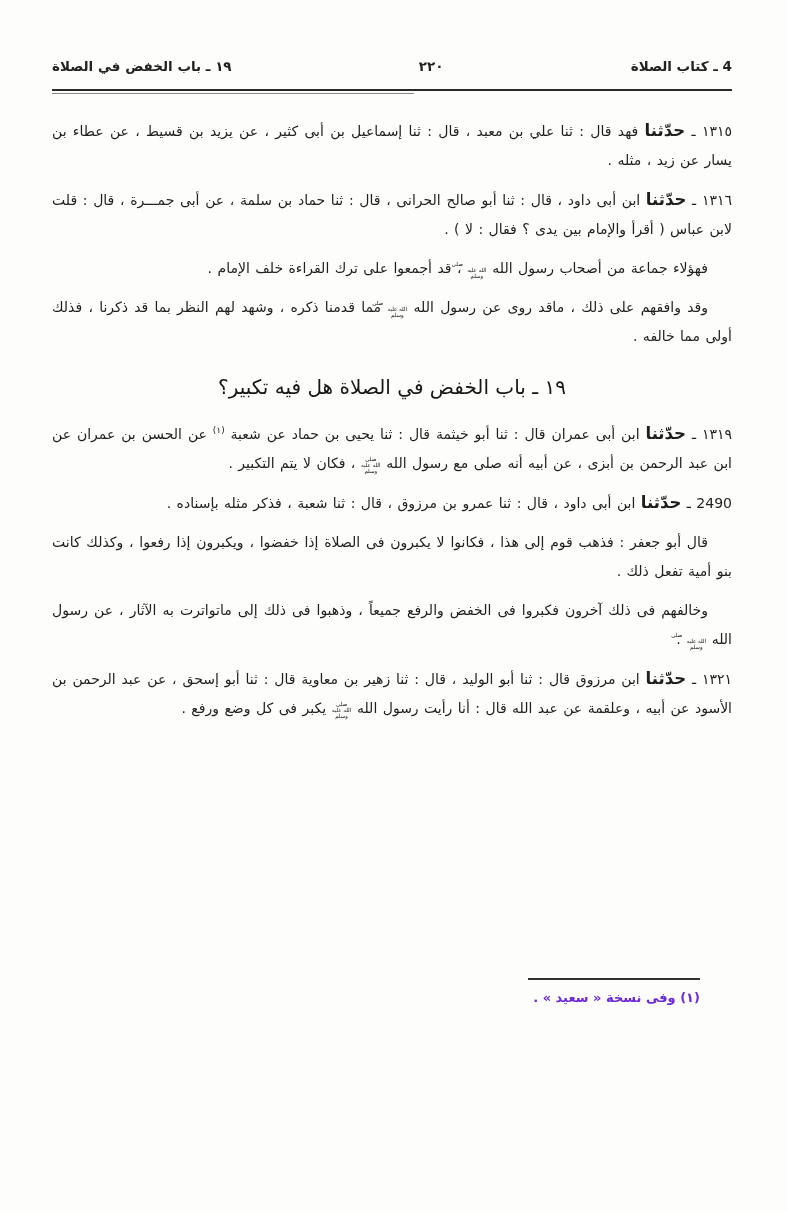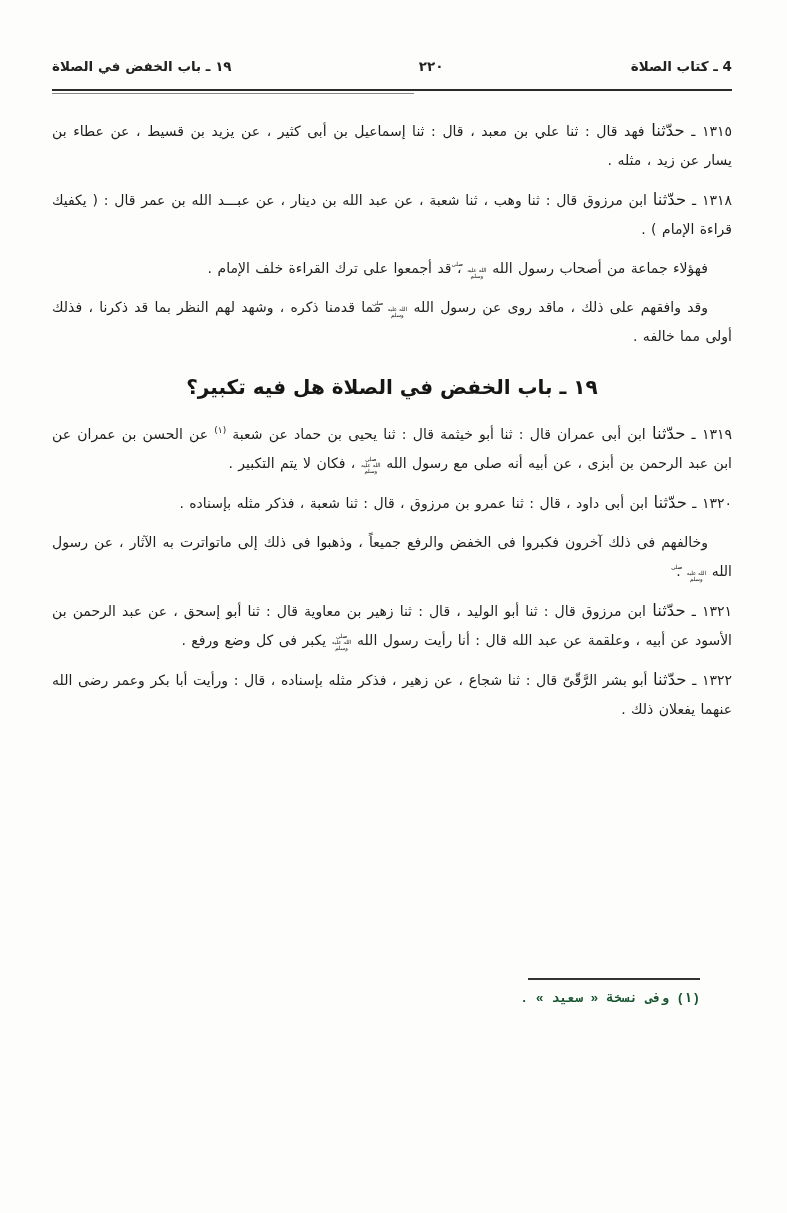--- a/index.html
+++ b/index.html
@@ -31,27 +31,27 @@
     position:absolute;top:116px;right:55px;left:52px;
   }
   p.block{
     margin:0 0 10px 0;
     font-size:14px;line-height:29px;
     text-align:justify;
     word-spacing:1px;
   }
   p.plain{text-indent:24px;}
   .num{letter-spacing:1px;}
-  .opener{font-weight:normal;font-size:16.5px;}
+  .opener{font-weight:bold;font-size:16.5px;}
   sup{font-size:9px;line-height:0;}
 
   .section-heading{
     margin:24px 0 20px 0;
     text-align:center;
-    font-size:20px;font-weight:bold;color:#161616;
+    font-size:20px;font-weight:normal;color:#161616;
   }
 
   
   .saw{
     display:inline-block;
     width:20px;
     font-size:5.5px;line-height:1.1;
     text-align:center;
     vertical-align:-5px;
     color:#111;
@@ -60,62 +60,61 @@
 
   
   .footnote-area{
     position:absolute;top:978px;right:55px;left:52px;height:60px;
   }
   .footnote-rule{
     position:absolute;top:0;right:32px;width:172px;height:2px;background:#333;
   }
   .footnote-text{
     position:absolute;top:12px;right:32px;
-    font-size:13px;font-weight:bold;color:#14532d;
+    font-size:13px;font-weight:bold;color:#6d28d9;
     direction:rtl;
-    font-family:Liberation Mono, monospace;
   }
 </style>
 </head>
 <body>
 
 <div class="page">
 
   <div class="running-header">
     <span>4 ـ كتاب الصلاة</span>
     <span>٢٢٠</span>
     <span>١٩ ـ باب الخفض في الصلاة</span>
   </div>
   <div class="header-rule"></div>
   <div class="header-rule-thin"></div>
 
   <div class="content">
 
     <p class="block hadith"><span class="num">١٣١٥ ـ </span><span class="opener">حدّثنا</span><span class="hadith-text"> فهد قال : ثنا علي بن معبد ، قال : ثنا إسماعيل بن أبى كثير ، عن يزيد بن قسيط ، عن عطاء بن يسار عن زيد ، مثله .</span></p>
 
+    <p class="block hadith"><span class="num">١٣١٦ ـ </span><span class="opener">حدّثنا</span><span class="hadith-text"> ابن أبى داود ، قال : ثنا أبو صالح الحرانى ، قال : ثنا حماد بن سلمة ، عن أبى جمـــرة ، قال : قلت لابن عباس ( أقرأ والإمام بين يدى ؟ فقال : لا ) .</span></p>
 
 
-    <p class="block hadith"><span class="num">١٣١٨ ـ </span><span class="opener">حدّثنا</span><span class="hadith-text"> ابن مرزوق قال : ثنا وهب ، ثنا شعبة ، عن عبد الله بن دينار ، عن عبـــد الله بن عمر قال : ( يكفيك قراءة الإمام ) .</span></p>
 
     <p class="block plain">فهؤلاء جماعة من أصحاب رسول الله <span class="saw">صلى الله عليه وسلم</span> ، قد أجمعوا على ترك القراءة خلف الإمام .</p>
 
     <p class="block plain">وقد وافقهم على ذلك ، ماقد روى عن رسول الله <span class="saw">صلى الله عليه وسلم</span> مما قدمنا ذكره ، وشهد لهم النظر بما قد ذكرنا ، فذلك أولى مما خالفه .</p>
 
     <h2 class="section-heading">١٩ ـ باب الخفض في الصلاة هل فيه تكبير؟</h2>
 
     <p class="block hadith"><span class="num">١٣١٩ ـ </span><span class="opener">حدّثنا</span><span class="hadith-text"> ابن أبى عمران قال : ثنا أبو خيثمة قال : ثنا يحيى بن حماد عن شعبة <sup>(١)</sup> عن الحسن بن عمران عن ابن عبد الرحمن بن أبزى ، عن أبيه أنه صلى مع رسول الله <span class="saw">صلى الله عليه وسلم</span> ، فكان لا يتم التكبير .</span></p>
 
-    <p class="block hadith"><span class="num">١٣٢٠ ـ </span><span class="opener">حدّثنا</span><span class="hadith-text"> ابن أبى داود ، قال : ثنا عمرو بن مرزوق ، قال : ثنا شعبة ، فذكر مثله بإسناده .</span></p>
+    <p class="block hadith"><span class="num">2490 ـ </span><span class="opener">حدّثنا</span><span class="hadith-text"> ابن أبى داود ، قال : ثنا عمرو بن مرزوق ، قال : ثنا شعبة ، فذكر مثله بإسناده .</span></p>
 
+    <p class="block plain">قال أبو جعفر : فذهب قوم إلى هذا ، فكانوا لا يكبرون فى الصلاة إذا خفضوا ، ويكبرون إذا رفعوا ، وكذلك كانت بنو أمية تفعل ذلك .</p>
 
     <p class="block plain">وخالفهم فى ذلك آخرون فكبروا فى الخفض والرفع جميعاً ، وذهبوا فى ذلك إلى ماتواترت به الآثار ، عن رسول الله <span class="saw">صلى الله عليه وسلم</span> .</p>
 
     <p class="block hadith"><span class="num">١٣٢١ ـ </span><span class="opener">حدّثنا</span><span class="hadith-text"> ابن مرزوق قال : ثنا أبو الوليد ، قال : ثنا زهير بن معاوية قال : ثنا أبو إسحق ، عن عبد الرحمن بن الأسود عن أبيه ، وعلقمة عن عبد الله قال : أنا رأيت رسول الله <span class="saw">صلى الله عليه وسلم</span> يكبر فى كل وضع ورفع .</span></p>
 
-    <p class="block hadith"><span class="num">١٣٢٢ ـ </span><span class="opener">حدّثنا</span><span class="hadith-text"> أبو بشر الرَّقّىّ قال : ثنا شجاع ، عن زهير ، فذكر مثله بإسناده ، قال : ورأيت أبا بكر وعمر رضى الله عنهما يفعلان ذلك .</span></p>
 
   </div>
 
   <div class="footnote-area">
     <div class="footnote-rule"></div>
     <div class="footnote-text">(١) وفى نسخة « سعيد » .</div>
   </div>
 
 </div>
 

